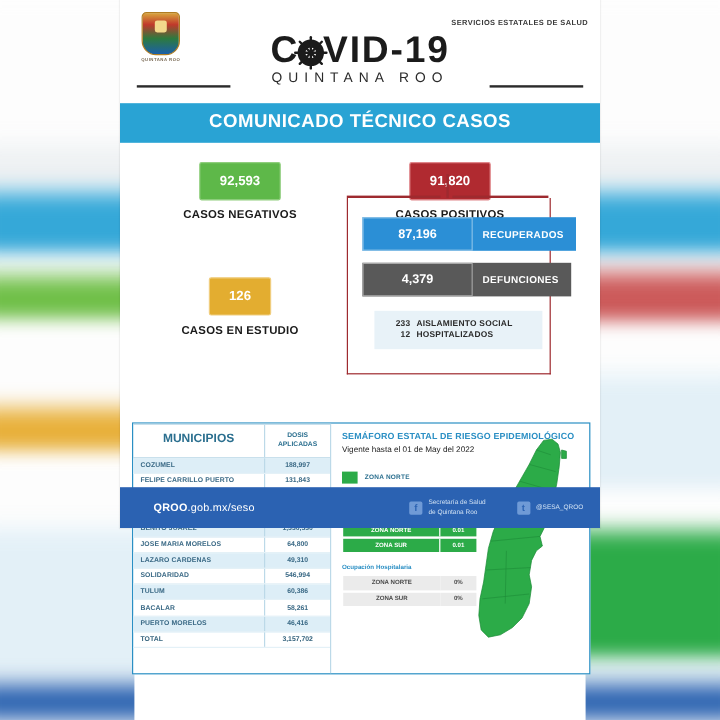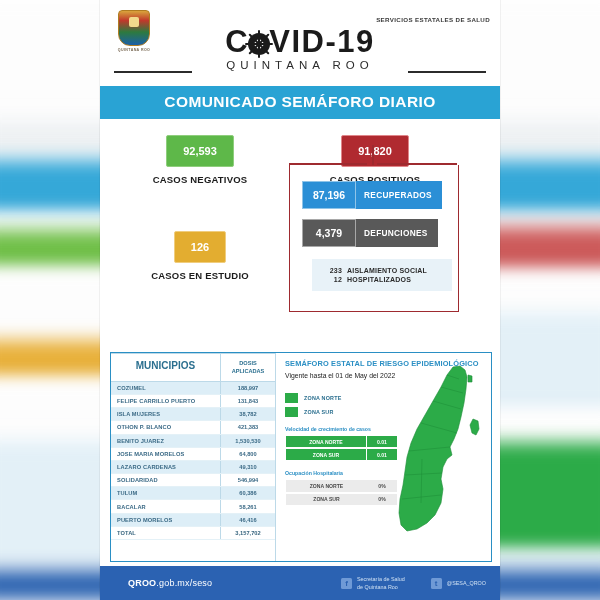--- a/index.html
+++ b/index.html
@@ -18,21 +18,21 @@
   .bl.sky{background:#35a8d8;}
   .bl.green{background:#6fbf47;}
   .bl.gold{background:#e8b03a;}
   .bl.pale{background:#e3f0f7;}
   .bl.navy{background:#2a62b0;}
   .bl.red{background:#cc5a5a;}
   .bl.grn2{background:#2cab48;}
   .bl.gray{background:#eef1f3;}
 
   
-  .poster{position:absolute;left:100px;top:0;width:400px;height:600px;background:#ffffff;
+  .poster{position:absolute;left:100px;top:0;width:400px;height:440px;background:#ffffff;
           box-shadow:0 0 0 1px rgba(0,0,0,.05);}
 
   
   .hdr{position:relative;height:86px;}
   .crest{position:absolute;left:8px;top:10px;width:52px;text-align:center;}
   .crest .shield{
     width:30px;height:34px;margin:0 auto;
     background:linear-gradient(180deg,#d9a43c 0%,#c0392b 28%,#2d7a3e 62%,#1b5fa8 100%);
     border:1.5px solid #b07c22;border-radius:4px 4px 12px 12px;position:relative;
   }
@@ -70,21 +70,21 @@
   .caplbl{font-size:9.5px;font-weight:bold;color:#1b1b1b;margin-top:7px;letter-spacing:.2px;}
 
   
   .redframe{position:absolute;left:189px;top:46px;width:168px;height:146px;
             border:1.6px solid #9e2a2f;border-top:none;}
   .redstem{position:absolute;left:272px;top:26px;width:1.6px;height:20px;background:#9e2a2f;}
   .redtop-l{position:absolute;left:189px;top:44.4px;width:78px;height:1.6px;background:#9e2a2f;}
   .redtop-r{position:absolute;left:277px;top:44.4px;width:80px;height:1.6px;background:#9e2a2f;}
 
   .subchip{position:absolute;display:flex;align-items:stretch;}
-  .subnum{color:#fff;font-weight:bold;font-size:10.5px;padding:7px 4px;display:flex;
+  .subnum{color:#fff;font-weight:bold;font-size:10.5px;padding:7px 23px;display:flex;
           align-items:center;justify-content:center;min-width:44px;}
   .subtxt{color:#fff;font-weight:bold;font-size:8.3px;letter-spacing:.3px;display:flex;
           align-items:center;padding:0 10px 0 8px;}
   .sc-blue .subnum{background:#2b8fd6;border:1.6px solid #8fc4e8;}
   .sc-blue .subtxt{background:#2b8fd6;}
   .sc-gray .subnum{background:#595959;border:1.6px solid #a8a8a8;}
   .sc-gray .subtxt{background:#595959;}
 
   .minibox{position:absolute;background:#e8f2f8;padding:6px 8px 6px 10px;}
   .minirow{display:flex;align-items:baseline;font-size:7px;font-weight:bold;
@@ -182,21 +182,21 @@
       <div class="sesa">SERVICIOS ESTATALES DE SALUD</div>
       <div class="titlewrap">
         <div class="rule l"></div>
         <div class="rule r"></div>
         <span class="covid"><span>C</span><span class="virus"><i style="transform:rotate(0deg)"></i><i style="transform:rotate(45deg)"></i><i style="transform:rotate(90deg)"></i><i style="transform:rotate(135deg)"></i></span><span>VID-19</span></span>
         <div class="qroo-sub">QUINTANA ROO</div>
       </div>
     </div>
 
     <div class="banner">
-      <div class="b1">COMUNICADO SEMÁFORO DIARIO</div>
+      <div class="b1">COMUNICADO TÉCNICO CASOS</div>
     </div>
 
     <div class="stats">
 
       <div class="statbox" style="left:30px;top:16px;width:140px">
         <div class="chip green">92,593</div>
         <div class="caplbl">CASOS NEGATIVOS</div>
       </div>
 
       <div class="statbox" style="left:205px;top:16px;width:140px">

